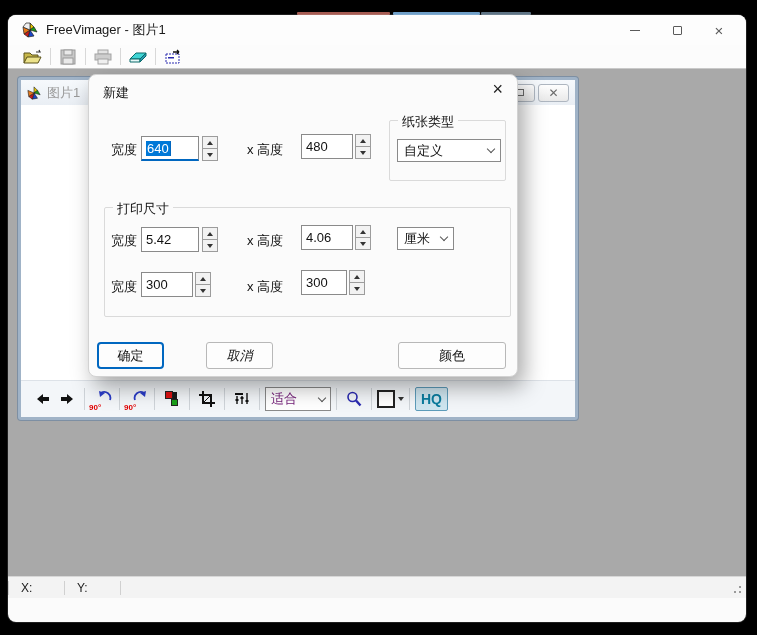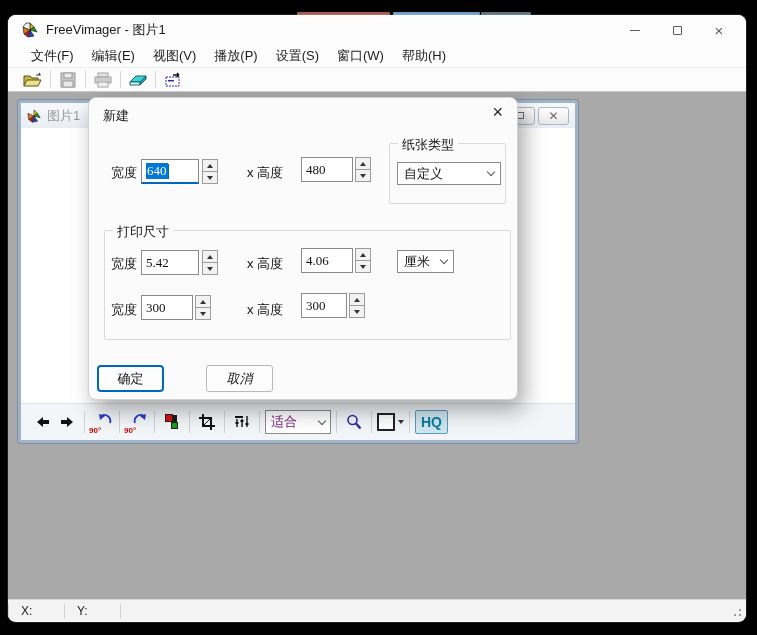--- a/index.html
+++ b/index.html
@@ -71,21 +71,21 @@
   #dlg-close { position:absolute; right:14px; top:5px; font-size:18px; color:#222; line-height:1; }
 
   .groupbox { position:absolute; border:1px solid #dadada; border-radius:2px; }
   .groupbox .gb-label { position:absolute; top:-8px; left:8px; background:#fbfbfb; padding:0 4px; font-size:13px; color:#111; }
   #gb-pixels { left:15px; top:42px; width:272px; height:64px; }
   #gb-paper  { left:300px; top:45px; width:117px; height:61px; }
   #gb-print  { left:15px; top:132px; width:407px; height:110px; }
 
   .fld-label { position:absolute; font-size:13px; color:#111; }
   .edit { position:absolute; height:25px; background:#fff; border:1px solid #8a8a8a; font-size:13px; color:#111;
-    display:flex; align-items:center; padding-left:4px;font-family:Liberation Serif, serif; }
+    display:flex; align-items:center; padding-left:4px; }
   .edit.focused { border-color:#8a8a8a; border-bottom:2px solid #0067c0; }
   .sel { background:#0078d7; color:#fff; padding:0 1px; }
   .caret { width:1px; height:15px; background:#0067c0; }
   .spinner { position:absolute; width:16px; height:25px; display:flex; flex-direction:column; }
   .spin-btn { flex:1; background:#f2f2f2; border:1px solid #9c9c9c; display:flex; align-items:center; justify-content:center; }
   .spin-btn.up { border-bottom-width:0; }
   .tri-up { width:0; height:0; border-left:3px solid transparent; border-right:3px solid transparent; border-bottom:4px solid #333; }
   .tri-down { width:0; height:0; border-left:3px solid transparent; border-right:3px solid transparent; border-top:4px solid #333; }
   .combo { position:absolute; height:23px; background:#fff; border:1px solid #8a8a8a; display:flex; align-items:center; padding:0 6px; }
   .combo .cb-text { flex:1; font-size:13px; color:#111; }
@@ -129,29 +129,20 @@
         </div>
       <div class="win-btn">
           <span class="glyph-max"></span>
         </div>
       <div class="win-btn">
           <span class="glyph-close">×</span>
         </div>
     </div>
   </div>
 
-  <div id="menu-bar">
-    <span class="menu-item">文件(F)</span>
-    <span class="menu-item">编辑(E)</span>
-    <span class="menu-item">视图(V)</span>
-    <span class="menu-item">播放(P)</span>
-    <span class="menu-item">设置(S)</span>
-    <span class="menu-item">窗口(W)</span>
-    <span class="menu-item">帮助(H)</span>
-  </div>
 
   <div id="top-toolbar">
     <div class="tb-btn">
       <svg width="20" height="16" viewBox="0 0 20 16">
         <path d="M1 14 L1 4 L7 4 L9 6 L15 6 L15 8" fill="#c8b84a" stroke="#5a521a" stroke-width="1"></path>
         <path d="M1 14 L4 8 L18 8 L15 14 Z" fill="#ece28a" stroke="#5a521a" stroke-width="1"></path>
         <path d="M13 3 L17 3 L16 1" fill="none" stroke="#333" stroke-width="1.2"></path>
       </svg>
     </div>
     <div class="tb-sep"></div>
@@ -380,20 +371,23 @@
             <span class="tri-down"></span>
           </span>
       </div>
 
       <div class="dlg-btn" id="btn-ok">
         <span>确定</span>
       </div>
       <div class="dlg-btn" id="btn-cancel">
         <span>取消</span>
       </div>
+      <div class="dlg-btn" id="btn-color">
+        <span>颜色</span>
+      </div>
     </div>
   </div>
 
   <div id="status-bar">
     <span class="st-sep"></span>
     <span class="st-cell">X:</span>
     <span class="st-sep"></span>
     <span class="st-cell">Y:</span>
     <span class="st-sep" style="margin-right:22px;"></span>
     <span class="grip-dot" style="right:5px;bottom:5px;"></span>

